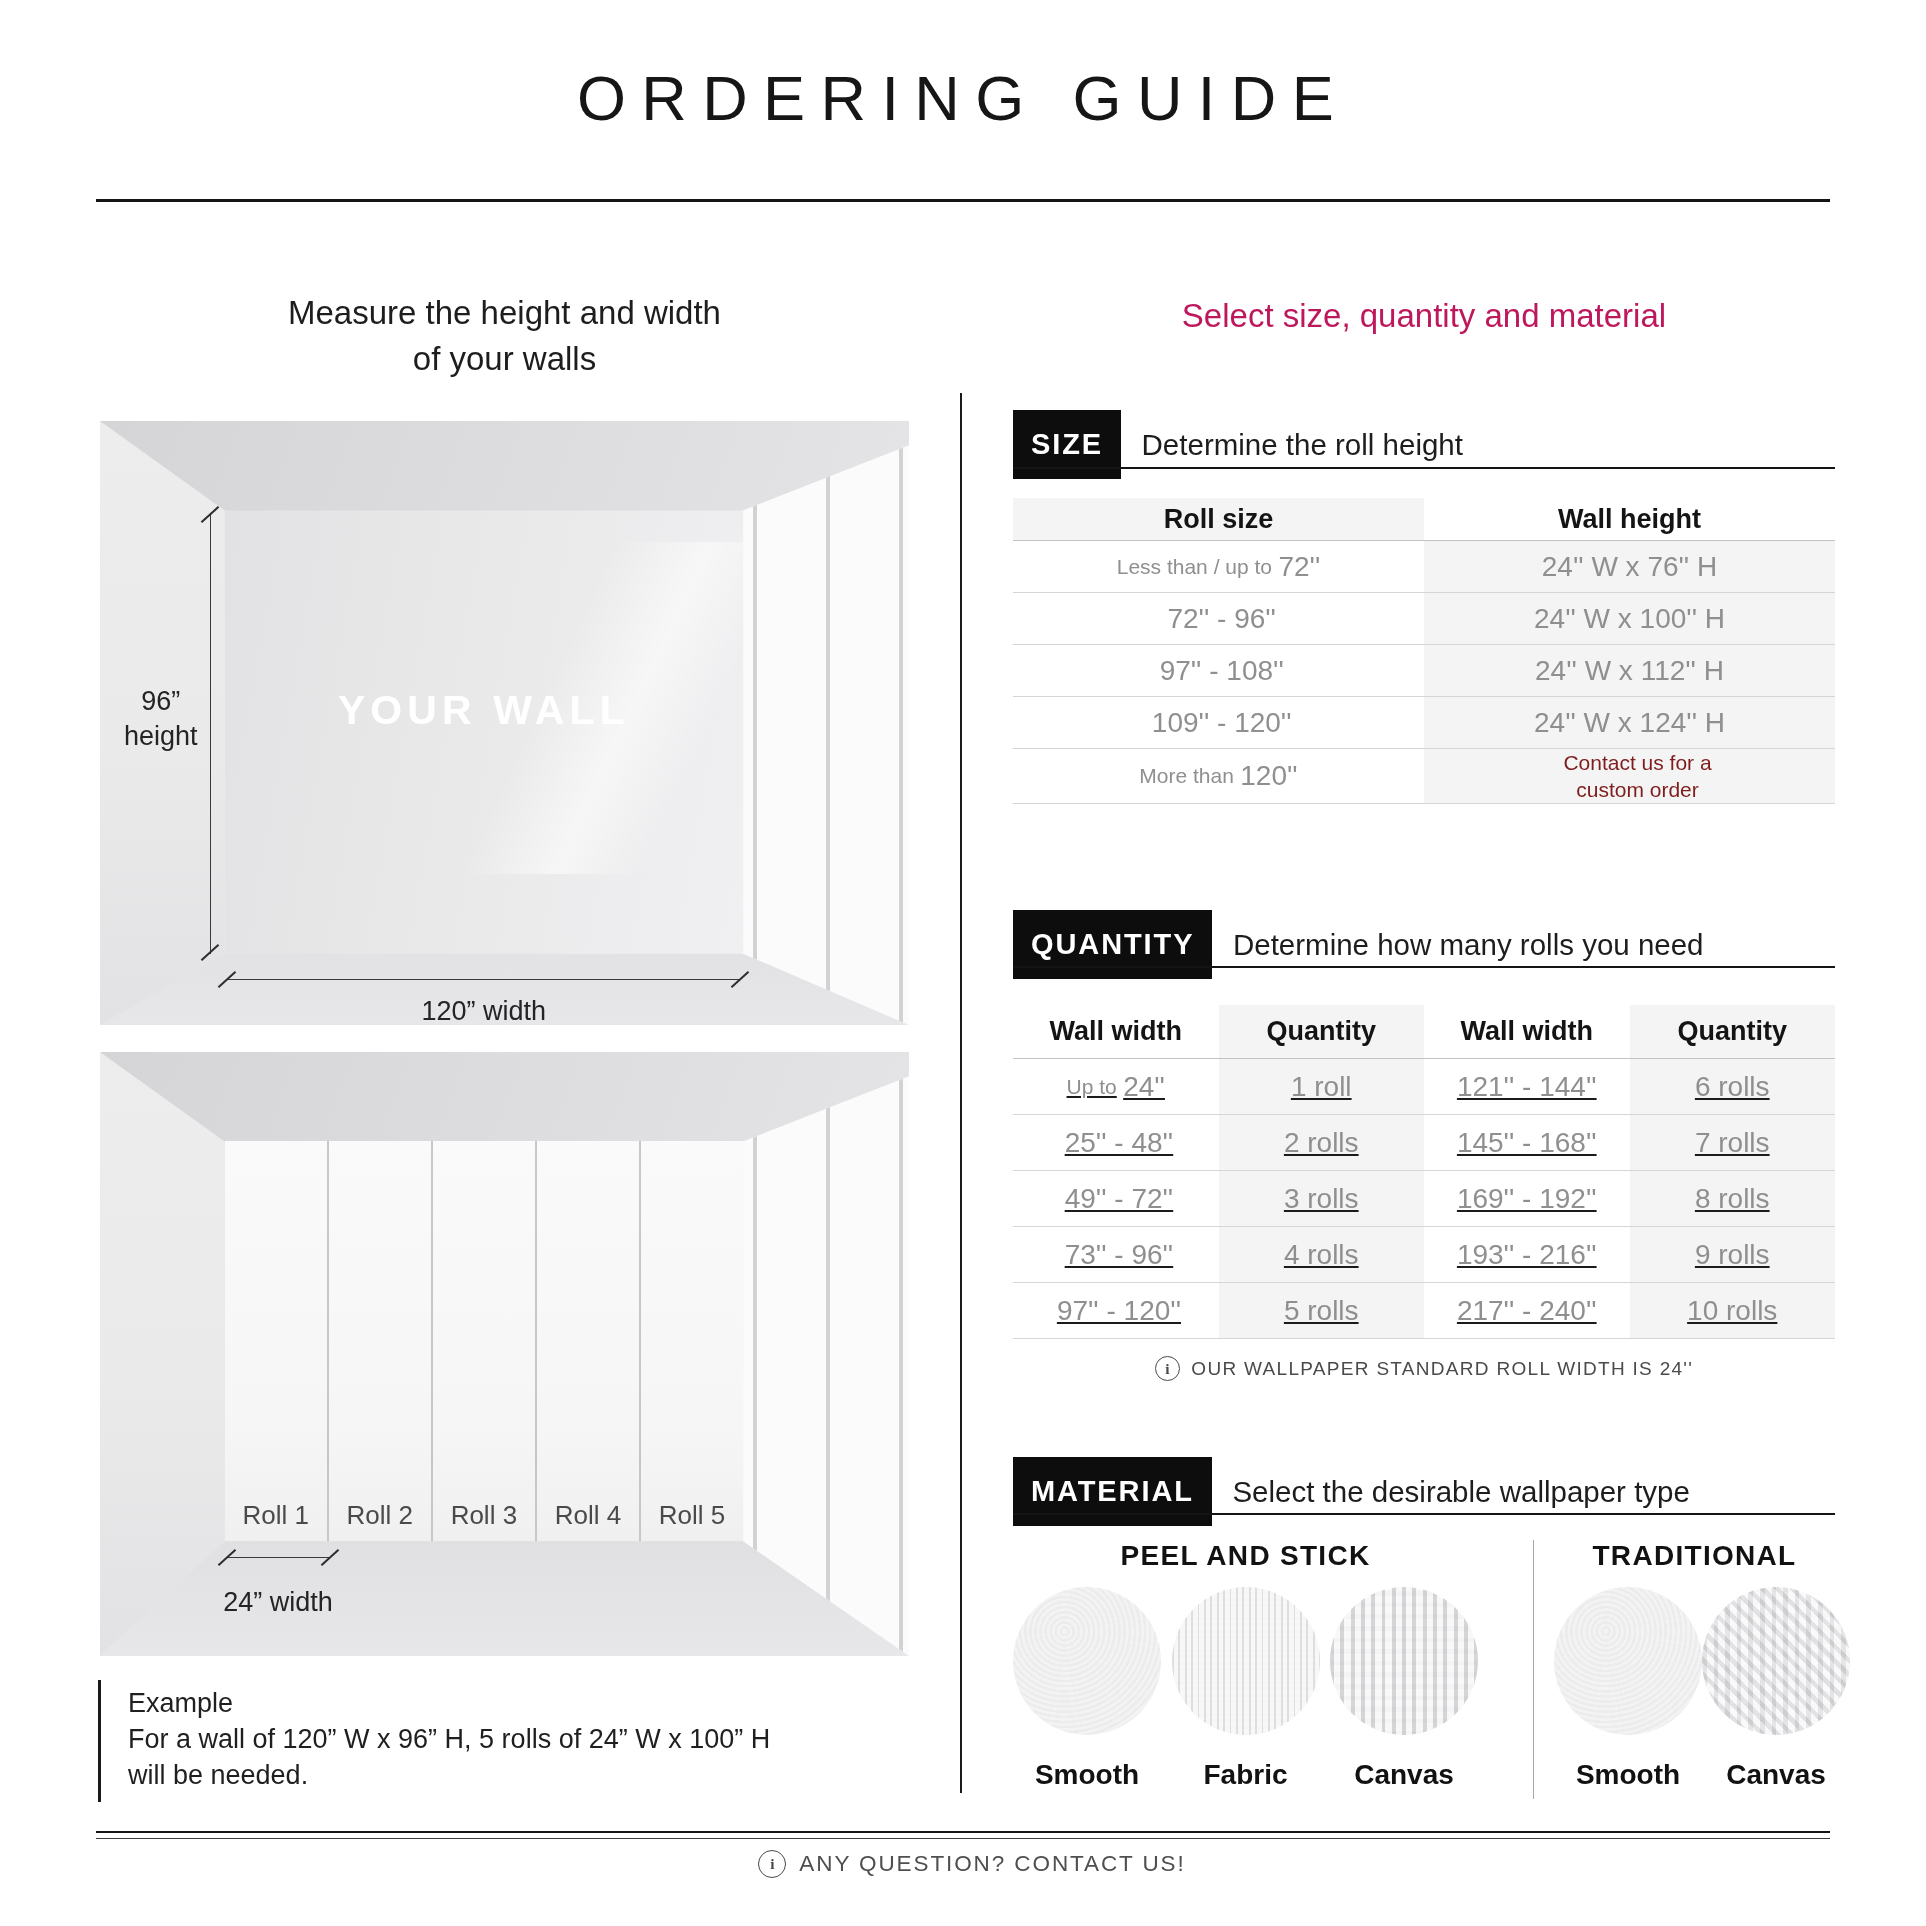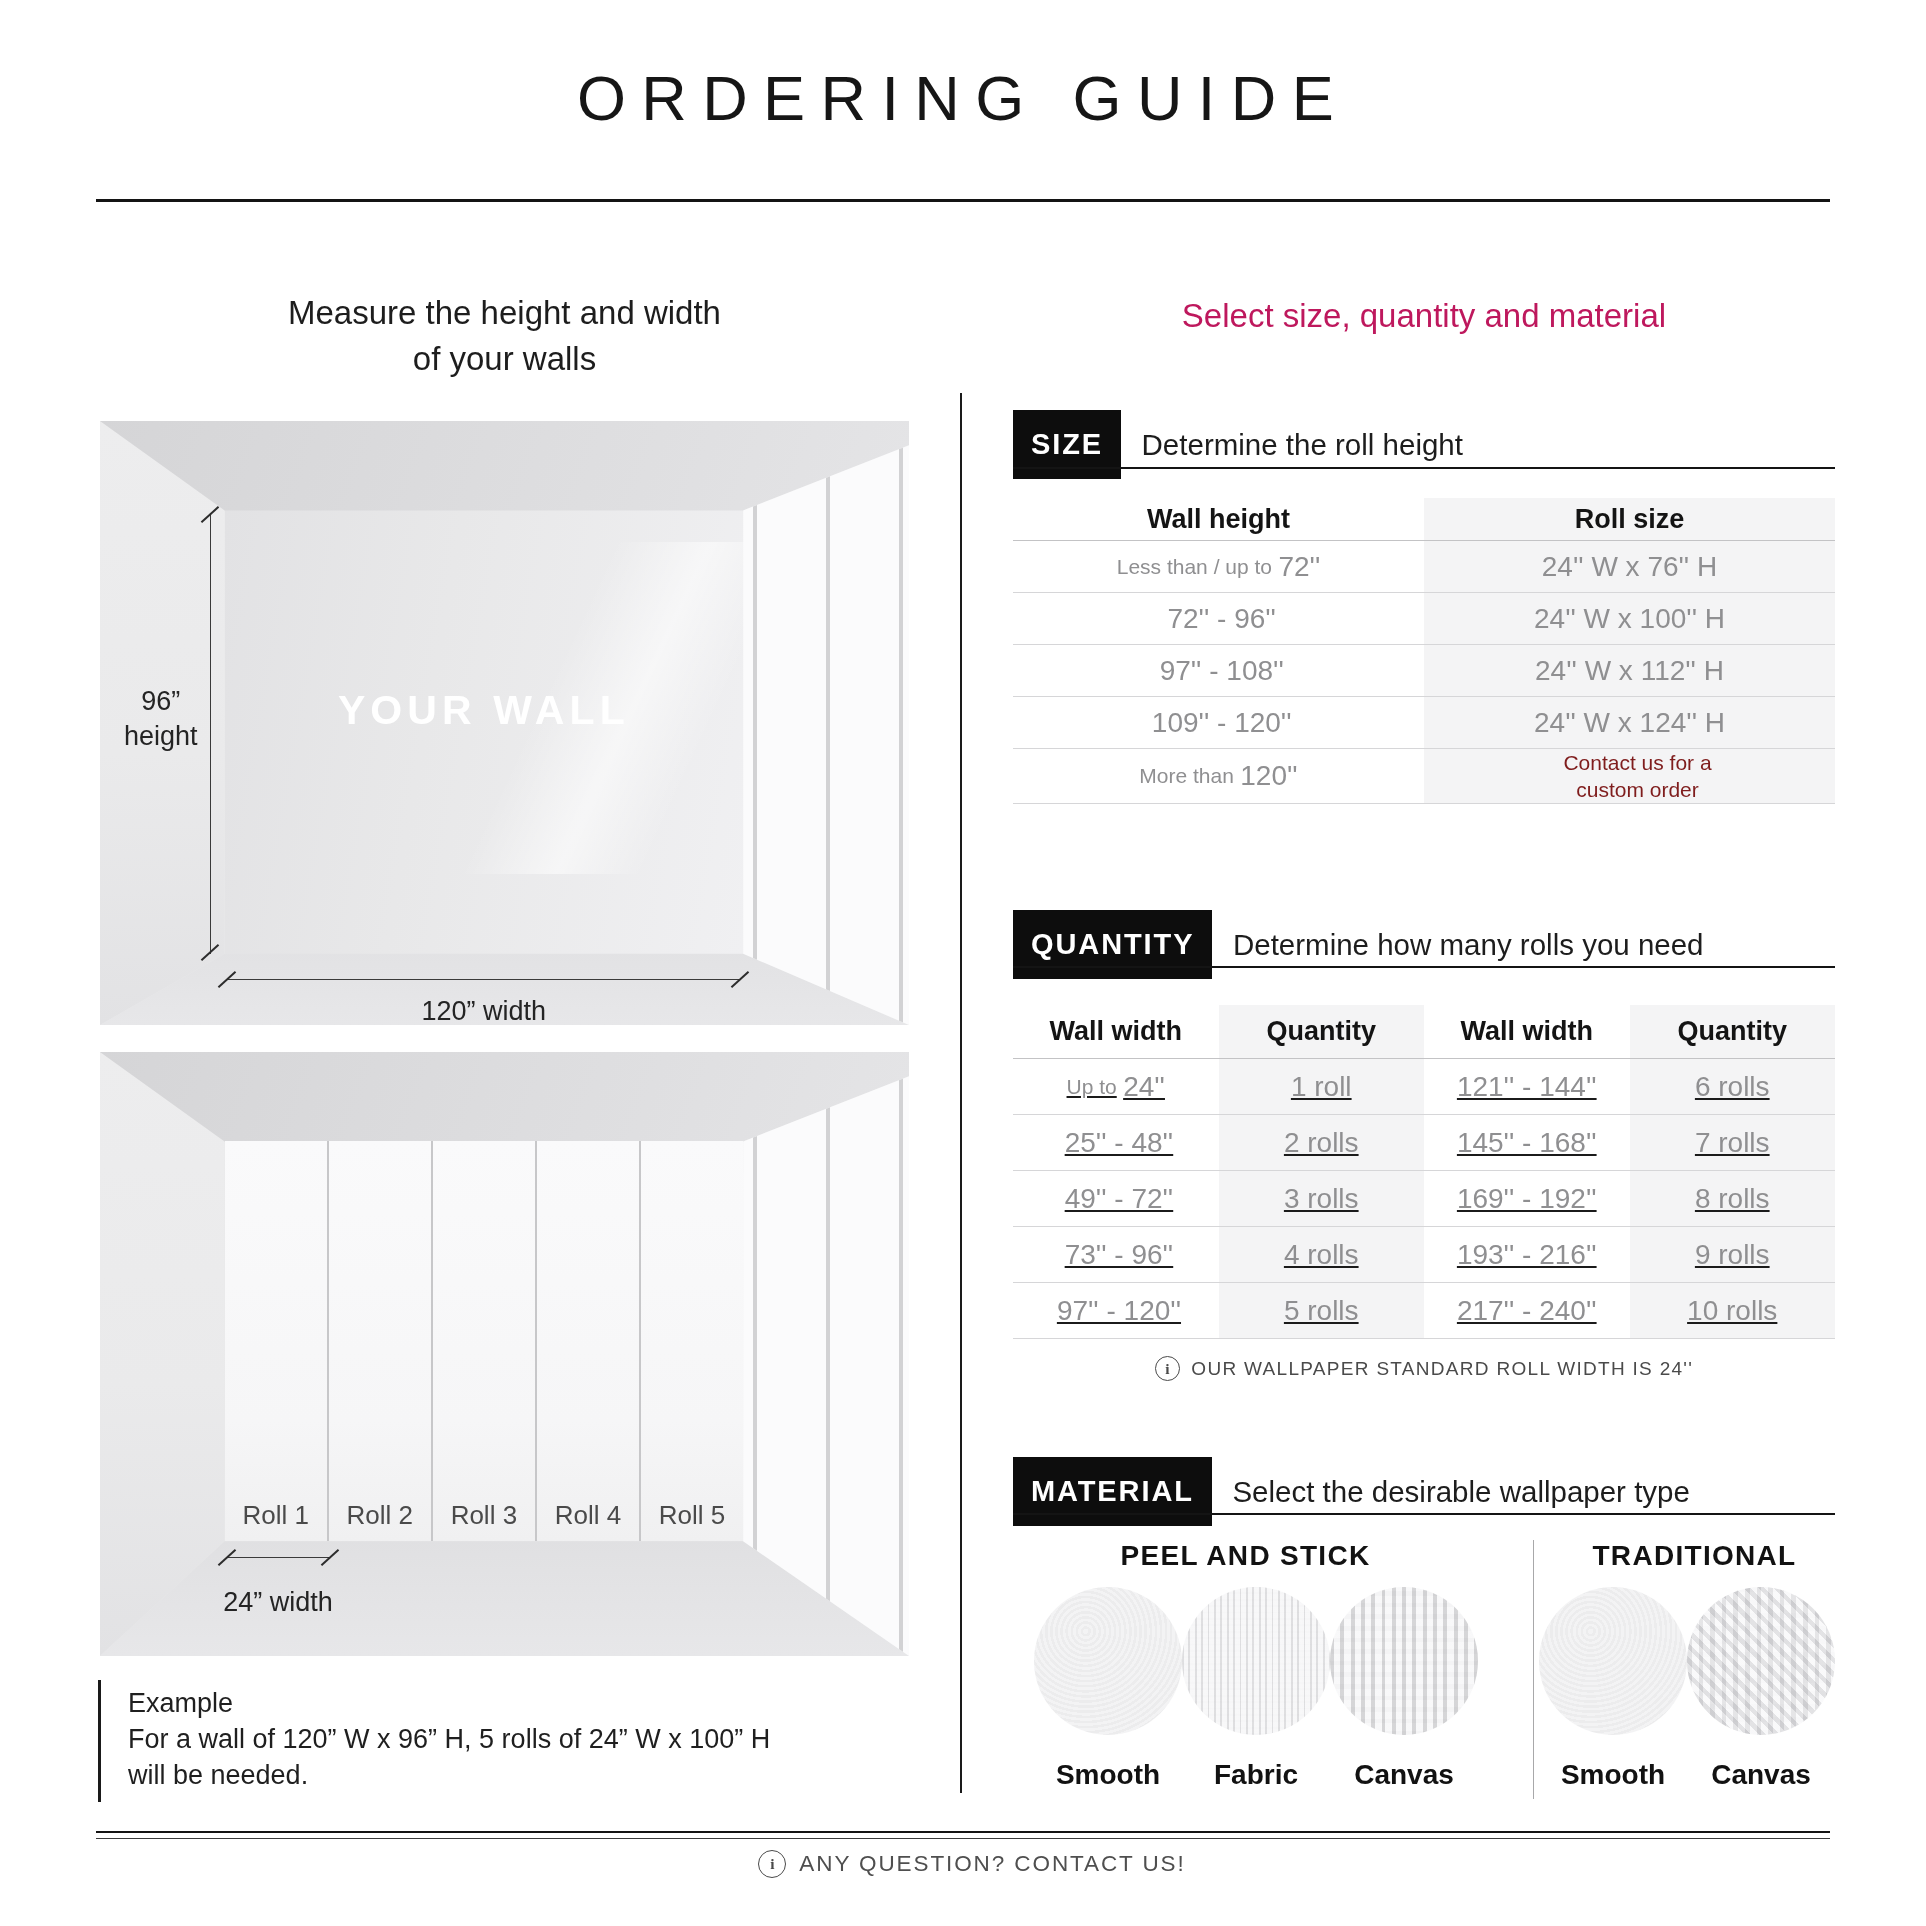--- a/index.html
+++ b/index.html
@@ -93,21 +93,21 @@
   .qty-table .thead{height:53px;}
   .qty-table .r{height:55px;text-decoration:underline;}
 
   .note-row{left:1013px;top:1356px;width:822px;display:flex;align-items:center;justify-content:center;gap:11.6px;}
   .note-text{font-size:19px;letter-spacing:1.3px;color:#4a4a4a;}
   .info-icon{width:23px;height:23px;border:1.9px solid #4a4a4a;border-radius:50%;display:inline-flex;align-items:center;justify-content:center;flex:0 0 auto;}
   .info-icon::after{content:"i";font-size:15.4px;font-weight:700;color:#4a4a4a;font-family:"Liberation Serif",serif;}
 
   
   .group-header{font-size:28px;font-weight:700;letter-spacing:1.3px;color:#121212;text-align:center;}
-  .swatch-row{display:flex;justify-content:flex-end;}
+  .swatch-row{display:flex;justify-content:space-between;}
   .swatch{display:flex;flex-direction:column;align-items:center;}
   .circle{width:148px;height:148px;border-radius:50%;}
   .sw-smooth{background:
      repeating-radial-gradient(circle at 35% 30%,#f3f3f4 0 2.6px,#ececed 2.6px 5.1px),
      #f0f0f1;}
   .sw-fabric{background:
      repeating-linear-gradient(90deg,rgba(220,220,222,.9) 0 1.9px,rgba(248,248,249,.9) 1.9px 6.4px),
      repeating-linear-gradient(0deg,#e4e4e6 0 1.9px,#f6f6f7 1.9px 6.4px);}
   .sw-canvas{background:
      repeating-linear-gradient(90deg,rgba(208,208,210,.85) 0 3.9px,rgba(249,249,250,.85) 3.9px 10.3px),
@@ -199,22 +199,22 @@
 <div class="abs right-heading">Select size, quantity and material</div>
 
 <div class="abs badge-row" style="left:1013px;top:422px;">
   <span class="badge">SIZE</span>
   <span class="section-title">Determine the roll height</span>
 </div>
 <div class="abs section-rule" style="left:1013px;top:467px;width:822px;"></div>
 
 <div class="abs tbl size-table">
   <div class="trow thead">
+    <div class="tcell hcell shade">Roll size</div>
     <div class="tcell hcell">Wall height</div>
-    <div class="tcell hcell shade">Roll size</div>
   </div>
   <div class="trow r">
     <div class="tcell dcell">
         <span class="small">Less than / up to </span>
         <span>72''</span>
       </div>
     <div class="tcell dcell shade">24'' W x 76'' H</div>
   </div>
   <div class="trow r">
     <div class="tcell dcell">

